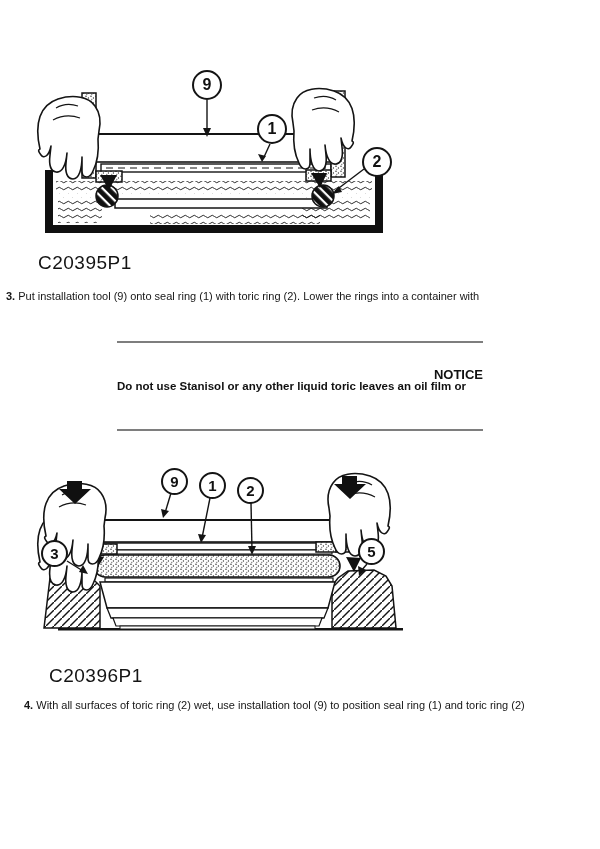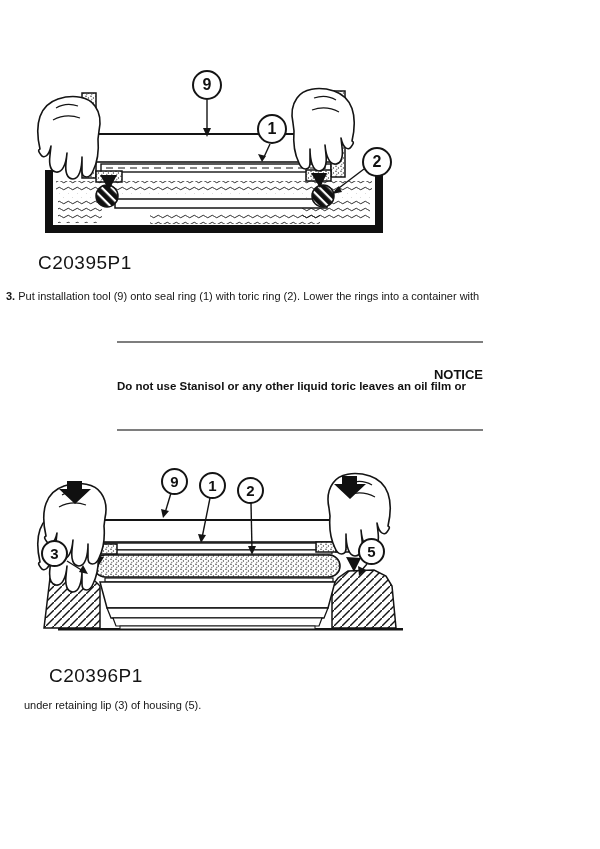--- a/index.html
+++ b/index.html
@@ -213,16 +213,16 @@
         <span>3</span>
       </div>
     <div class="callout c27" style="left:328px;top:80px;">
         <span>5</span>
       </div>
   </div>
 
   <div class="caption" style="left:49px;top:651px;margin-top:14px;">C20396P1</div>
 
   <div class="para" style="left:24px;top:698px;width:560px;">
-    <div class="line">under retaining lip (3) of housing (5).</div>
+    <div class="line"><b>4.</b><span> With all surfaces of toric ring (2) wet, use installation tool (9) to position seal ring (1) and toric ring (2)</span></div>
   </div>
 
 </div>
 
 </body></html>

